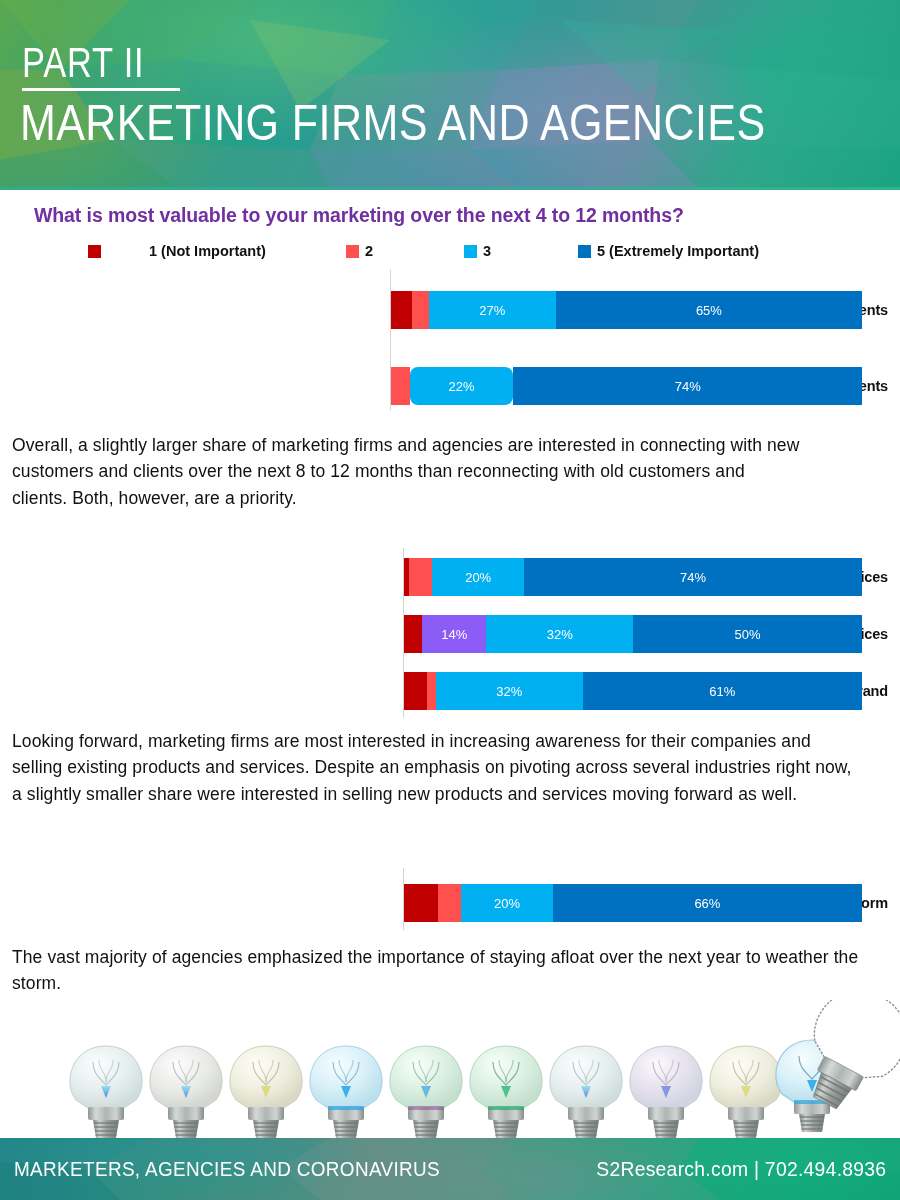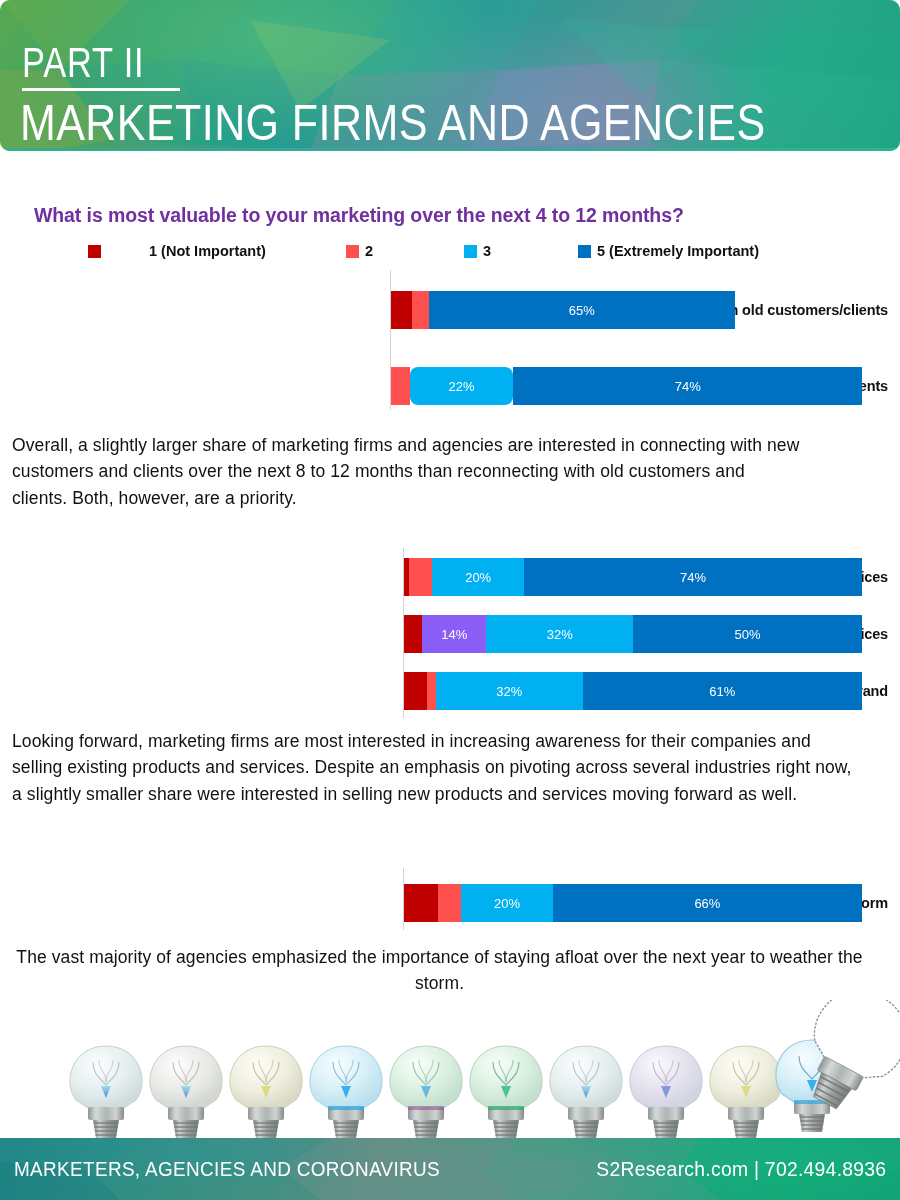--- a/index.html
+++ b/index.html
@@ -9,25 +9,24 @@
     font-family: "Liberation Sans", sans-serif;
     background: #ffffff;
     position: relative;
     overflow: hidden;
   }
 
   
   .header {
     position: absolute;
     left: 0; top: 0;
-    width: 900px; height: 151px;
+    width: 900px; height: 190px;
     overflow: hidden;
     background: linear-gradient(115deg,#5aa84f 0%, #2fa27a 16%, #23a08a 30%, #2d9b9f 45%,
                                 #3f8fa8 58%, #6f86a6 70%, #3ca78f 84%, #17a37e 100%);
-    border-radius: 10px;
   }
   .header .poly { position: absolute; left: 0; top: 0; width: 900px; height: 190px; }
   .header .sheen {
     position: absolute; left: 0; top: 0; width: 900px; height: 190px;
     background:
       radial-gradient(ellipse 320px 150px at 30% 20%, rgba(110,200,120,.45), rgba(0,0,0,0) 70%),
       radial-gradient(ellipse 300px 140px at 62% 58%, rgba(140,150,190,.40), rgba(0,0,0,0) 70%),
       radial-gradient(ellipse 260px 160px at 86% 35%, rgba(20,180,140,.45), rgba(0,0,0,0) 72%),
       radial-gradient(ellipse 220px 120px at 8% 78%, rgba(120,170,70,.35), rgba(0,0,0,0) 72%);
   }
@@ -181,20 +180,21 @@
 </div>
 
 <div class="chart-group" id="group-1" style="top:270px;height:140px;">
   <div class="axis-line" style="left:390px;top:0;height:140px;"></div>
 
   <div class="row" style="top:21px;left:0;width:900px;">
     <div class="row-label" style="width:390px;">Reconnecting with old customers/clients</div>
     <div class="bar" style="left:391px;width:471px;">
       <div class="seg" style="width:4.5%;background:#C00000;"></div>
       <div class="seg" style="width:3.5%;background:#FF5050;"></div>
+      <div class="seg" style="width:27%;background:#00B0F0;">27%</div>
       <div class="seg" style="width:65%;background:#0070C0;">65%</div>
     </div>
   </div>
 
   <div class="row" style="top:97px;left:0;width:900px;">
     <div class="row-label" style="width:390px;">Connecting with new customers/clients</div>
     <div class="bar" style="left:391px;width:471px;">
       <div class="seg" style="width:4%;background:#FF5050;"></div>
       <div class="seg" style="width:22%;background:#00B0F0;border-radius:8px;">22%</div>
       <div class="seg" style="width:74%;background:#0070C0;">74%</div>
@@ -247,21 +247,21 @@
     <div class="row-label" style="width:403px;">Staying afloat until we weather the storm</div>
     <div class="bar" style="left:404px;width:458px;">
       <div class="seg" style="width:7.5%;background:#C00000;"></div>
       <div class="seg" style="width:5%;background:#FF5050;"></div>
       <div class="seg" style="width:20%;background:#00B0F0;">20%</div>
       <div class="seg" style="width:67.5%;background:#0070C0;">66%</div>
     </div>
   </div>
 </div>
 
-<div class="para" style="top:944px;width:855px;text-align:center;">The vast majority of agencies emphasized the importance of staying afloat over the next year to weather the storm.</div>
+<div class="para" style="top:944px;width:855px;">The vast majority of agencies emphasized the importance of staying afloat over the next year to weather the storm.</div>
 
 <div class="bulbs">
   <svg width="900" height="140" viewBox="0 0 900 140">
     <defs>
       <radialGradient id="gGlassA" cx="38%" cy="30%" r="72%">
         <stop offset="0%" stop-color="#fbfdfd"></stop>
           <stop offset="60%" stop-color="#e5eeee"></stop>
         <stop offset="100%" stop-color="#cfdcdc"></stop>
       </radialGradient>
       <radialGradient id="gGlassB" cx="38%" cy="30%" r="72%">

